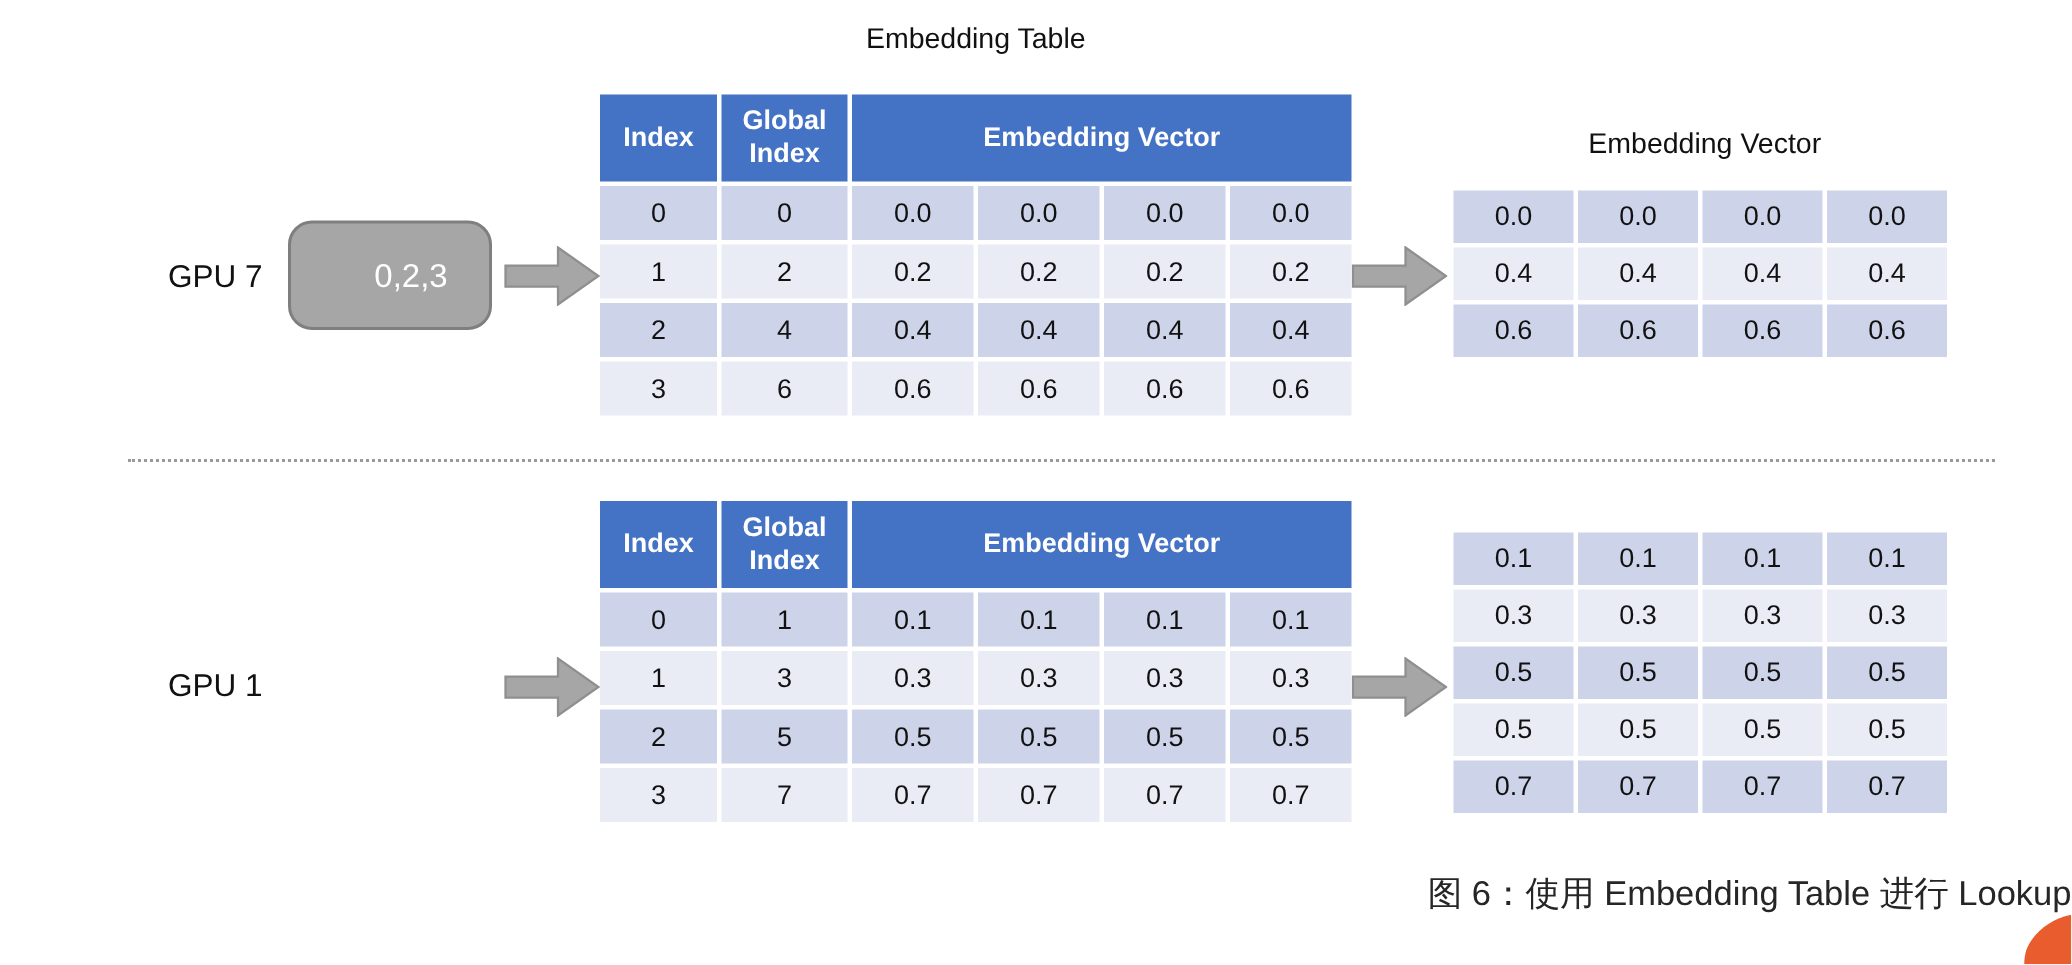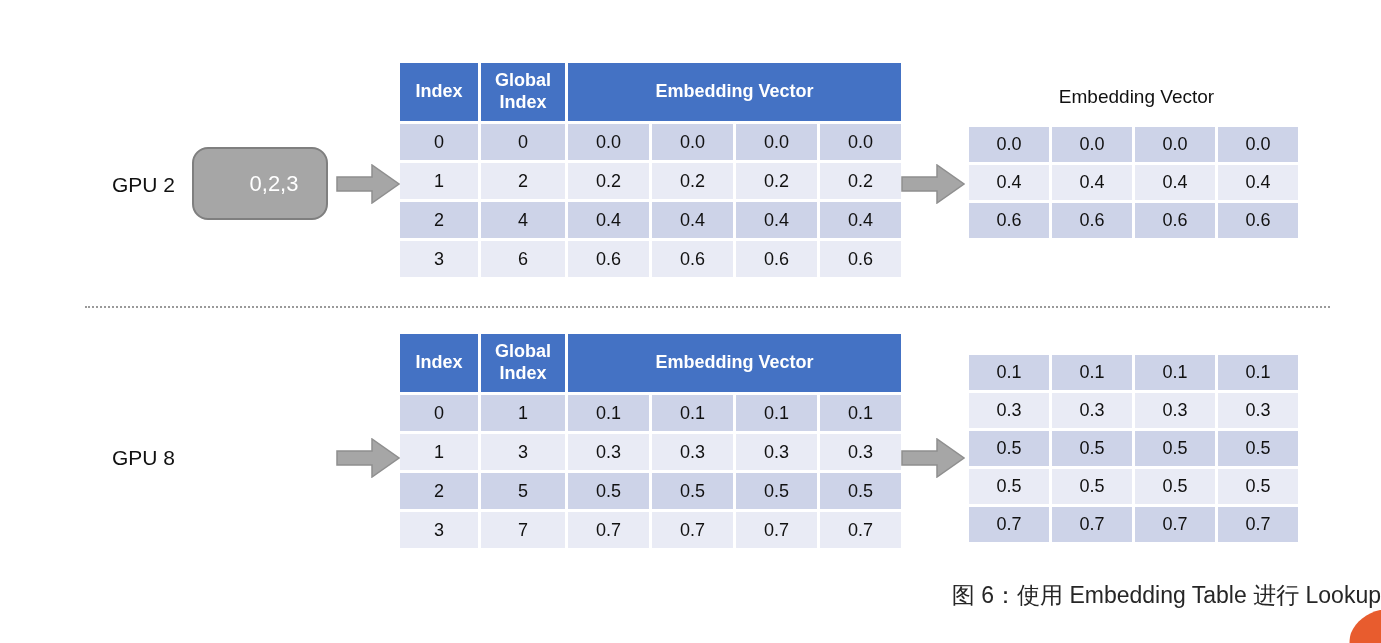--- a/index.html
+++ b/index.html
@@ -36,22 +36,23 @@
     width:100%;text-align:right;font-size:23px;color:#262626;
     font-family:"Liberation Sans","DejaVu Sans",sans-serif;
   }
   .arrow-svg{display:block;}
 </style>
 </head>
 <body>
 
 <div class="canvas">
 
-
-  <div class="abs gpu-label" style="left:112px;top:173px;">GPU 2</div>
+  <div class="abs sec-title" style="left:397px;top:16px;width:507px;">Embedding Table</div>
+
+  <div class="abs gpu-label" style="left:112px;top:173px;">GPU 7</div>
 
   <div class="abs gpu-box" style="left:192px;top:147px;padding-left:28px;">
     <span>0,2,3</span>
   </div>
 
   <svg class="abs arrow-svg" style="left:336px;top:164px;" width="64" height="40" viewBox="0 0 64 40">
     <polygon points="1,13 36,13 36,1 63,20 36,39 36,27 1,27" fill="#A6A6A6" stroke="#8f8f8f" stroke-width="1.5"></polygon>
   </svg>
 
   <table class="abs emb" style="left:397px;top:60px;">
@@ -136,21 +137,21 @@
           <td>0.6</td>
           <td>0.6</td>
           <td>0.6</td>
           <td>0.6</td>
         </tr>
       </tbody>
   </table>
 
   <div class="abs divider" style="left:85px;top:306px;width:1245px;"></div>
 
-  <div class="abs gpu-label" style="left:112px;top:446px;">GPU 8</div>
+  <div class="abs gpu-label" style="left:112px;top:446px;">GPU 1</div>
 
 
   <svg class="abs arrow-svg" style="left:336px;top:438px;" width="64" height="40" viewBox="0 0 64 40">
     <polygon points="1,13 36,13 36,1 63,20 36,39 36,27 1,27" fill="#A6A6A6" stroke="#8f8f8f" stroke-width="1.5"></polygon>
   </svg>
 
   <table class="abs emb" style="left:397px;top:331px;">
     <colgroup>
         <col class="col-index">
         <col class="col-global">

